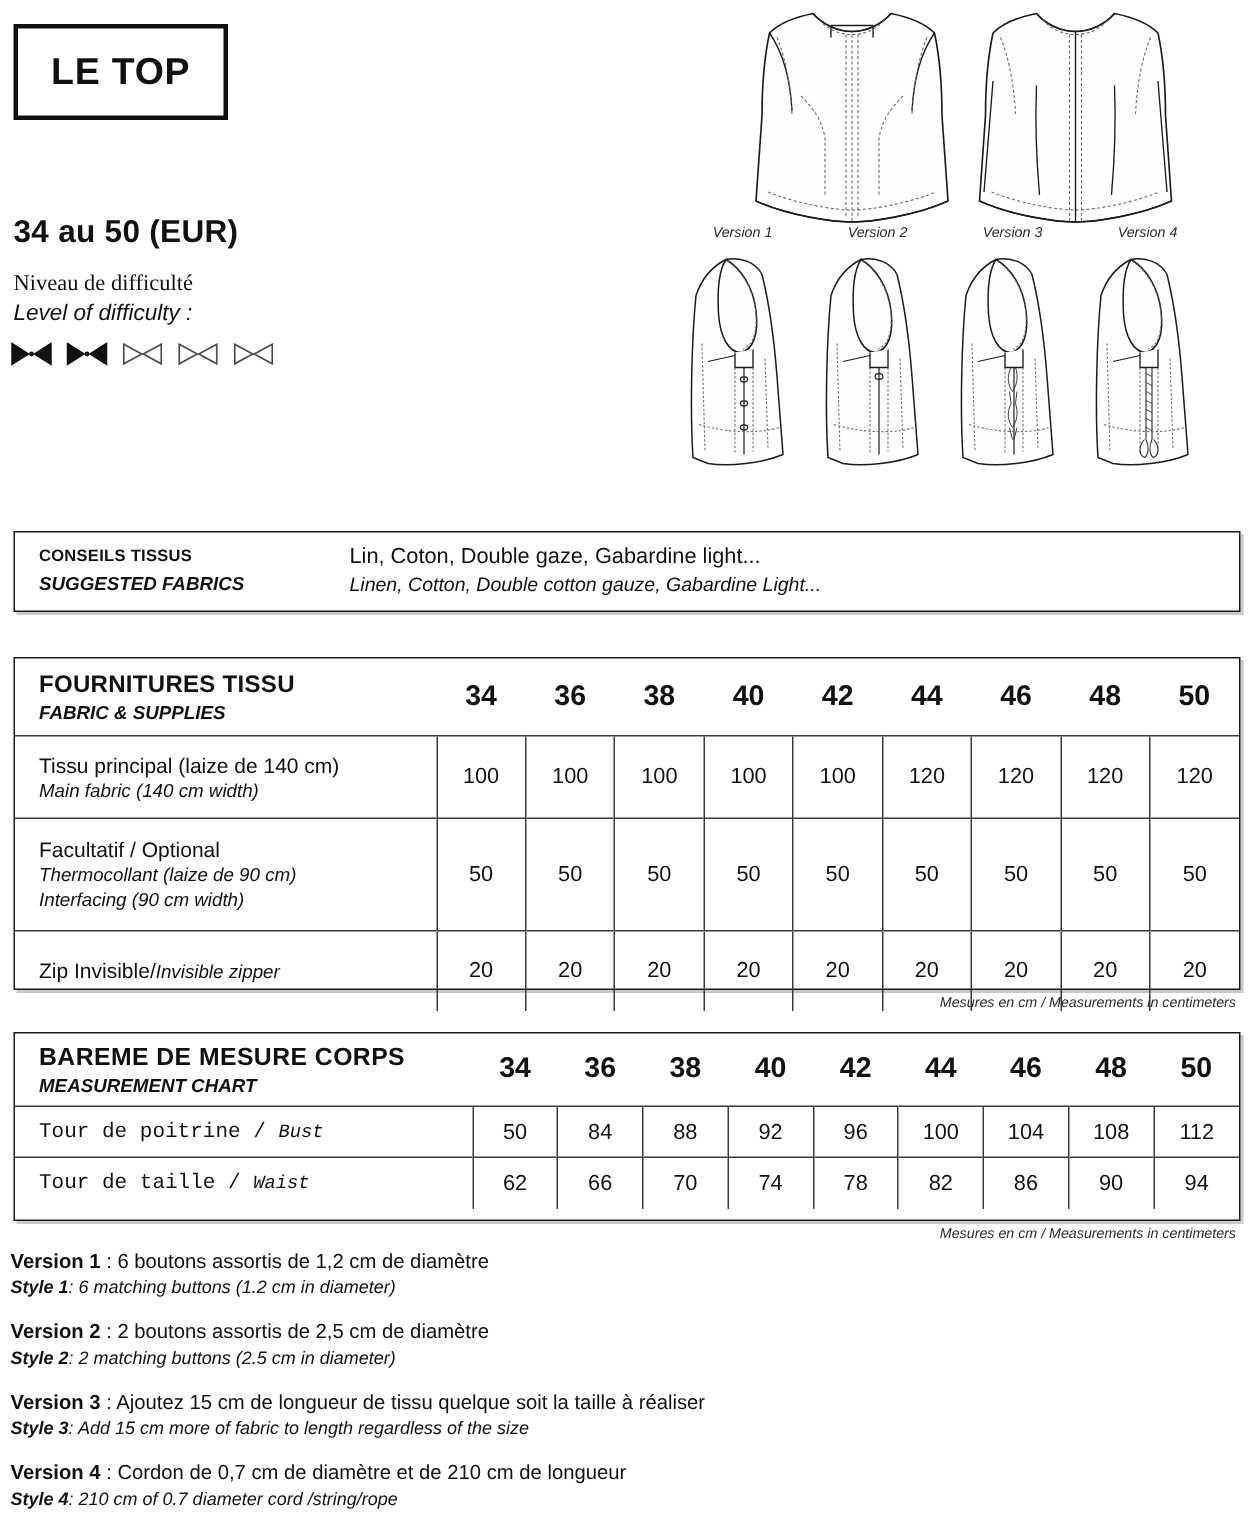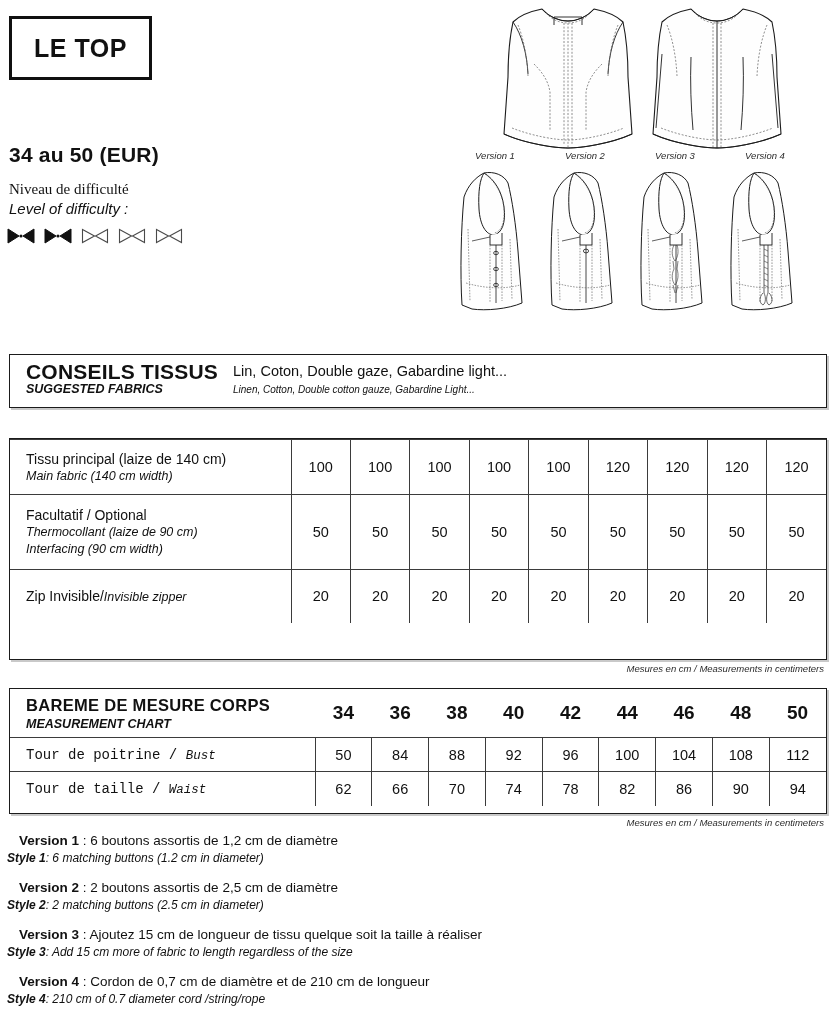--- a/index.html
+++ b/index.html
@@ -54,24 +54,24 @@
     left: 9px; width: 818px;
     border: 1.4px solid #1b1b1b;
     background: #fff;
     box-shadow: 2px 2px 0 #c9c9c9;
   }
 
   
   #fabric-suggestion { top: 354px; height: 54px; }
   #fabric-suggestion .inner { display: flex; padding: 7px 0 6px 16px; }
   #fabric-suggestion .lbl { width: 207px; }
-  #fabric-suggestion .lbl .fr { font-size: 21px; font-weight: 700; letter-spacing: 0.2px; line-height: 19px; }
+  #fabric-suggestion .lbl .fr { font-size: 11px; font-weight: 700; letter-spacing: 0.2px; line-height: 19px; }
   #fabric-suggestion .lbl .en { font-size: 12.5px; font-weight: 700; font-style: italic; line-height: 17px; }
   #fabric-suggestion .val .fr { font-size: 14.5px; line-height: 19px; }
-  #fabric-suggestion .val .en { font-size: 10px; font-style: italic; line-height: 17px; }
+  #fabric-suggestion .val .en { font-size: 13px; font-style: italic; line-height: 17px; }
 
   
   #supplies-panel { top: 438px; height: 222px; }
   table.grid { width: 100%; border-collapse: collapse; table-layout: fixed; }
   table.grid td, table.grid th { padding: 0; vertical-align: middle; }
 
   .sup-head-label { width: 281px; padding: 8px 0 7px 16px !important; text-align: left; }
   .sup-head-label .fr { font-size: 16px; font-weight: 700; letter-spacing: 0.2px; line-height: 20px; }
   .sup-head-label .en { font-size: 12.5px; font-weight: 700; font-style: italic; line-height: 16px; }
   .size-head { font-size: 19px; font-weight: 700; text-align: center; }
@@ -100,21 +100,21 @@
   .footnote {
     position: absolute; right: 9px;
     font-size: 9.5px; color: #2b2b2b; font-style: italic;
   }
   #footnote-1 { top: 663px; }
   #footnote-2 { top: 817px; }
 
   
   #version-notes { position: absolute; left: 7px; top: 832px; width: 810px; }
   .note { margin-bottom: 13px; }
-  .note .fr { font-size: 13.5px; line-height: 18px; margin-left: 12px; }
+  .note .fr { font-size: 13.5px; line-height: 18px; }
   .note .fr b { font-weight: 700; }
   .note .en { font-size: 12px; font-style: italic; line-height: 16px; }
   .note .en b { font-weight: 700; font-style: italic; }
 </style>
 </head>
 <body>
 
 <div id="header-area">
 
   <div id="title-box">
@@ -316,105 +316,120 @@
         <col>
         <col>
         <col>
         <col>
         <col>
         <col>
         <col>
         <col>
     </colgroup>
     <tbody>
-
-    <tr class="data-row r-main">
-      <td class="rowlabel">
-        <div class="fr">Tissu principal (laize de 140 cm)</div>
-        <div class="en">Main fabric (140 cm width)</div>
-      </td>
-      <td class="num">100</td>
-      <td class="num">100</td>
-      <td class="num">100</td>
-      <td class="num">100</td>
-      <td class="num">100</td>
-      <td class="num">120</td>
-      <td class="num">120</td>
-      <td class="num">120</td>
-      <td class="num">120</td>
-    </tr>
-
-    <tr class="data-row r-opt">
-      <td class="rowlabel">
-        <div class="fr">Facultatif / Optional</div>
-        <div class="en">Thermocollant (laize de 90 cm)</div>
-        <div class="en">Interfacing (90 cm width)</div>
-      </td>
-      <td class="num">50</td>
-      <td class="num">50</td>
-      <td class="num">50</td>
-      <td class="num">50</td>
-      <td class="num">50</td>
-      <td class="num">50</td>
-      <td class="num">50</td>
-      <td class="num">50</td>
-      <td class="num">50</td>
-    </tr>
-
-    <tr class="data-row r-zip">
-      <td class="rowlabel">
-        <span class="fr">Zip Invisible/</span><span class="en">Invisible zipper</span>
-      </td>
-      <td class="num">20</td>
-      <td class="num">20</td>
-      <td class="num">20</td>
-      <td class="num">20</td>
-      <td class="num">20</td>
-      <td class="num">20</td>
-      <td class="num">20</td>
-      <td class="num">20</td>
-      <td class="num">20</td>
-    </tr>
-  </tbody>
-    </table>
-</div>
-
-<div id="footnote-1" class="footnote">Mesures en cm / Measurements in centimeters</div>
-
-<div id="measure-panel" class="panel">
-  <table class="grid">
-    <colgroup>
-      <col style="width:305px">
-        <col>
-        <col>
-        <col>
-        <col>
-        <col>
-        <col>
-        <col>
-        <col>
-        <col>
-    </colgroup>
-    <tbody>
         <tr>
-      <td class="mc-head-label">
-        <div class="fr">BAREME DE MESURE CORPS</div>
-        <div class="en">MEASUREMENT CHART</div>
+      <td class="sup-head-label">
+        <div class="fr">FOURNITURES TISSU</div>
+        <div class="en">FABRIC &amp; SUPPLIES</div>
       </td>
       <td class="size-head">34</td>
       <td class="size-head">36</td>
       <td class="size-head">38</td>
       <td class="size-head">40</td>
       <td class="size-head">42</td>
       <td class="size-head">44</td>
       <td class="size-head">46</td>
       <td class="size-head">48</td>
       <td class="size-head">50</td>
     </tr>
 
+    <tr class="data-row r-main">
+      <td class="rowlabel">
+        <div class="fr">Tissu principal (laize de 140 cm)</div>
+        <div class="en">Main fabric (140 cm width)</div>
+      </td>
+      <td class="num">100</td>
+      <td class="num">100</td>
+      <td class="num">100</td>
+      <td class="num">100</td>
+      <td class="num">100</td>
+      <td class="num">120</td>
+      <td class="num">120</td>
+      <td class="num">120</td>
+      <td class="num">120</td>
+    </tr>
+
+    <tr class="data-row r-opt">
+      <td class="rowlabel">
+        <div class="fr">Facultatif / Optional</div>
+        <div class="en">Thermocollant (laize de 90 cm)</div>
+        <div class="en">Interfacing (90 cm width)</div>
+      </td>
+      <td class="num">50</td>
+      <td class="num">50</td>
+      <td class="num">50</td>
+      <td class="num">50</td>
+      <td class="num">50</td>
+      <td class="num">50</td>
+      <td class="num">50</td>
+      <td class="num">50</td>
+      <td class="num">50</td>
+    </tr>
+
+    <tr class="data-row r-zip">
+      <td class="rowlabel">
+        <span class="fr">Zip Invisible/</span><span class="en">Invisible zipper</span>
+      </td>
+      <td class="num">20</td>
+      <td class="num">20</td>
+      <td class="num">20</td>
+      <td class="num">20</td>
+      <td class="num">20</td>
+      <td class="num">20</td>
+      <td class="num">20</td>
+      <td class="num">20</td>
+      <td class="num">20</td>
+    </tr>
+  </tbody>
+    </table>
+</div>
+
+<div id="footnote-1" class="footnote">Mesures en cm / Measurements in centimeters</div>
+
+<div id="measure-panel" class="panel">
+  <table class="grid">
+    <colgroup>
+      <col style="width:305px">
+        <col>
+        <col>
+        <col>
+        <col>
+        <col>
+        <col>
+        <col>
+        <col>
+        <col>
+    </colgroup>
+    <tbody>
+        <tr>
+      <td class="mc-head-label">
+        <div class="fr">BAREME DE MESURE CORPS</div>
+        <div class="en">MEASUREMENT CHART</div>
+      </td>
+      <td class="size-head">34</td>
+      <td class="size-head">36</td>
+      <td class="size-head">38</td>
+      <td class="size-head">40</td>
+      <td class="size-head">42</td>
+      <td class="size-head">44</td>
+      <td class="size-head">46</td>
+      <td class="size-head">48</td>
+      <td class="size-head">50</td>
+    </tr>
+
     <tr class="data-row">
       <td class="rowlabel">
         <span>Tour de poitrine / </span><em>Bust</em>
       </td>
       <td class="num">50</td>
       <td class="num">84</td>
       <td class="num">88</td>
       <td class="num">92</td>
       <td class="num">96</td>
       <td class="num">100</td>

